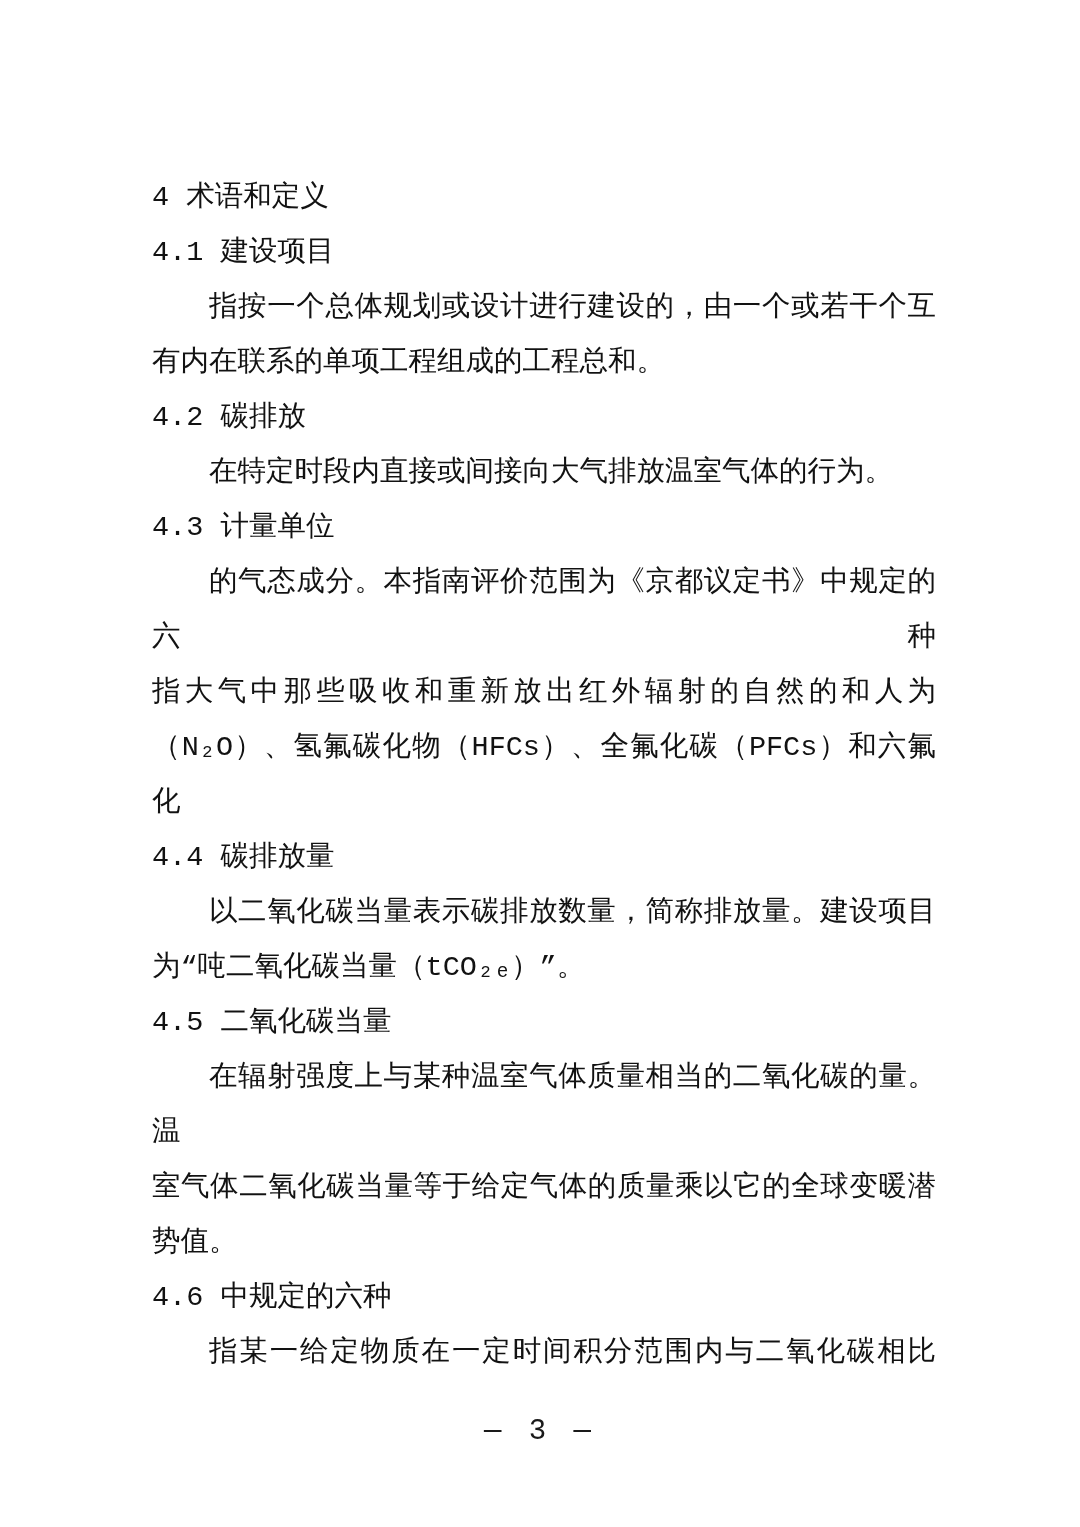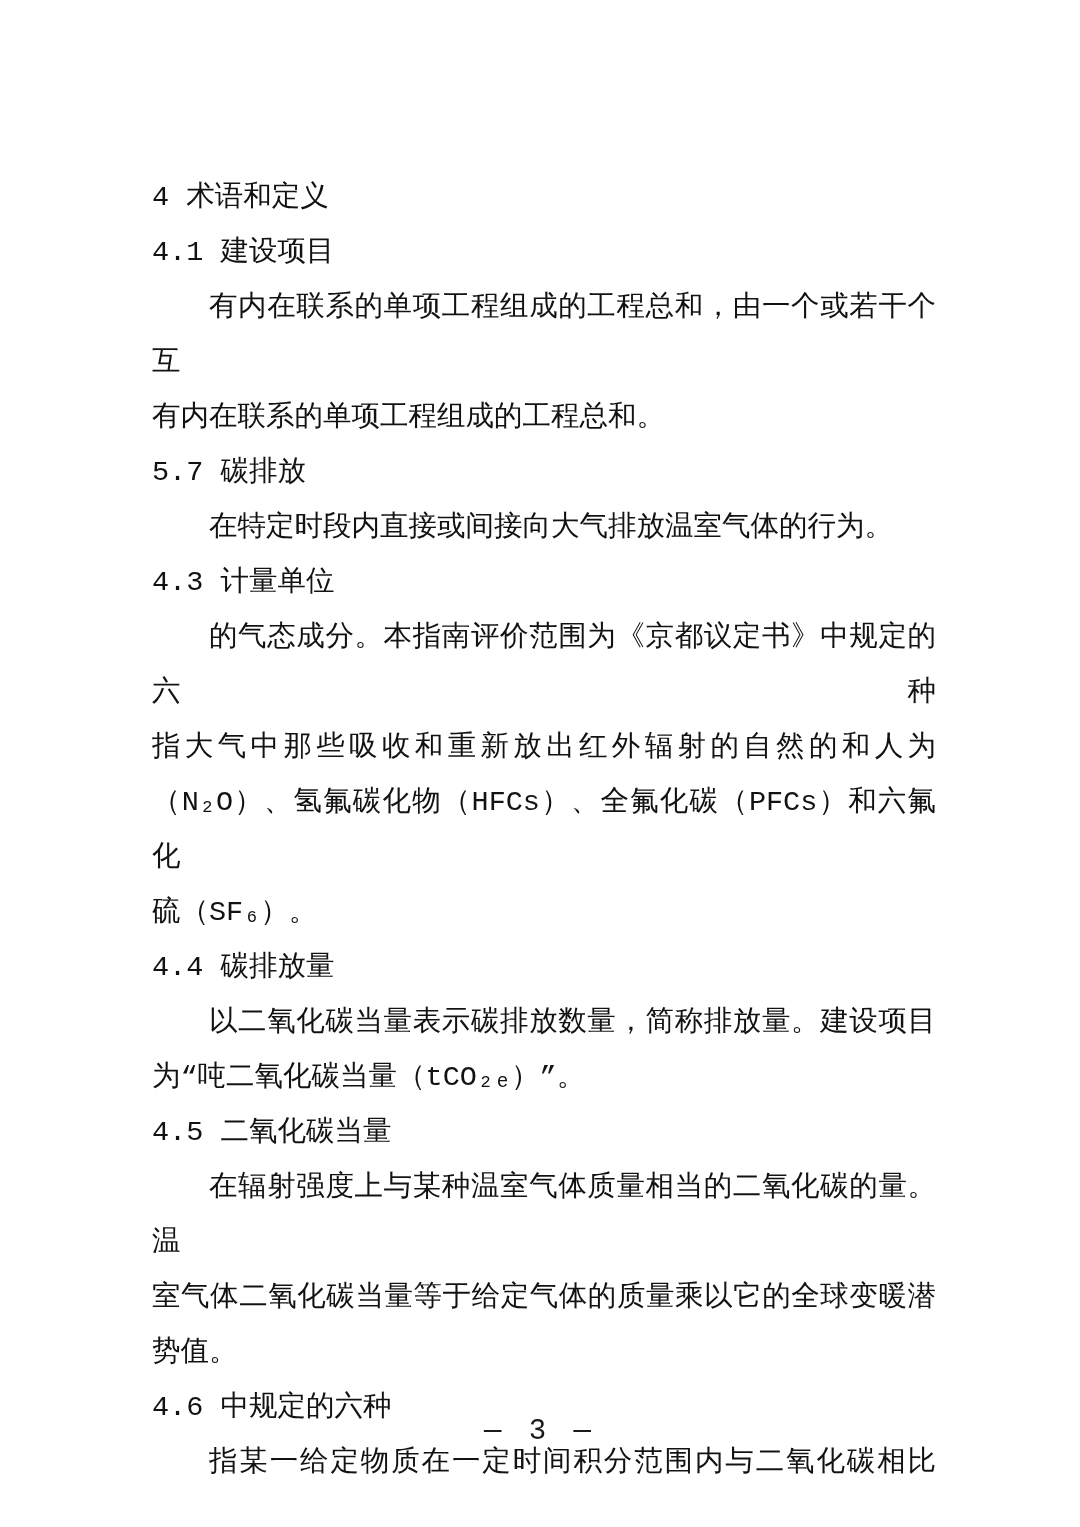--- a/index.html
+++ b/index.html
@@ -54,43 +54,42 @@
 
     <div class="heading">
       <span class="num">4</span><span>术语和定义</span>
     </div>
 
     <div class="term">
       <div class="heading">
         <span class="num">4.1</span><span>建设项目</span>
       </div>
       <div class="term-body">
-        <div class="line fill">有内在联系的单项工程组成的工程总和，由一个或若干个互</div>
+        <div class="line fill">指按一个总体规划或设计进行建设的，由一个或若干个互</div>
         <div class="line last">有内在联系的单项工程组成的工程总和。</div>
       </div>
     </div>
 
     <div class="term">
       <div class="heading">
-        <span class="num">5.7</span><span>碳排放</span>
+        <span class="num">4.2</span><span>碳排放</span>
       </div>
       <div class="term-body">
         <div class="line last">在特定时段内直接或间接向大气排放温室气体的行为。</div>
       </div>
     </div>
 
     <div class="term">
       <div class="heading">
         <span class="num">4.3</span><span>计量单位</span>
       </div>
       <div class="term-body">
         <div class="line fill">的气态成分。本指南评价范围为《京都议定书》中规定的六种</div>
         <div class="line fill">指大气中那些吸收和重新放出红外辐射的自然的和人为</div>
         <div class="line fill">（N₂O）、氢氟碳化物（HFCs）、全氟化碳（PFCs）和六氟化</div>
-        <div class="line last">硫（SF₆）。</div>
       </div>
     </div>
 
     <div class="term">
       <div class="heading">
         <span class="num">4.4</span><span>碳排放量</span>
       </div>
       <div class="term-body">
         <div class="line fill">以二氧化碳当量表示碳排放数量，简称排放量。建设项目</div>
         <div class="line last">为“吨二氧化碳当量（tCO₂ₑ）”。</div>

